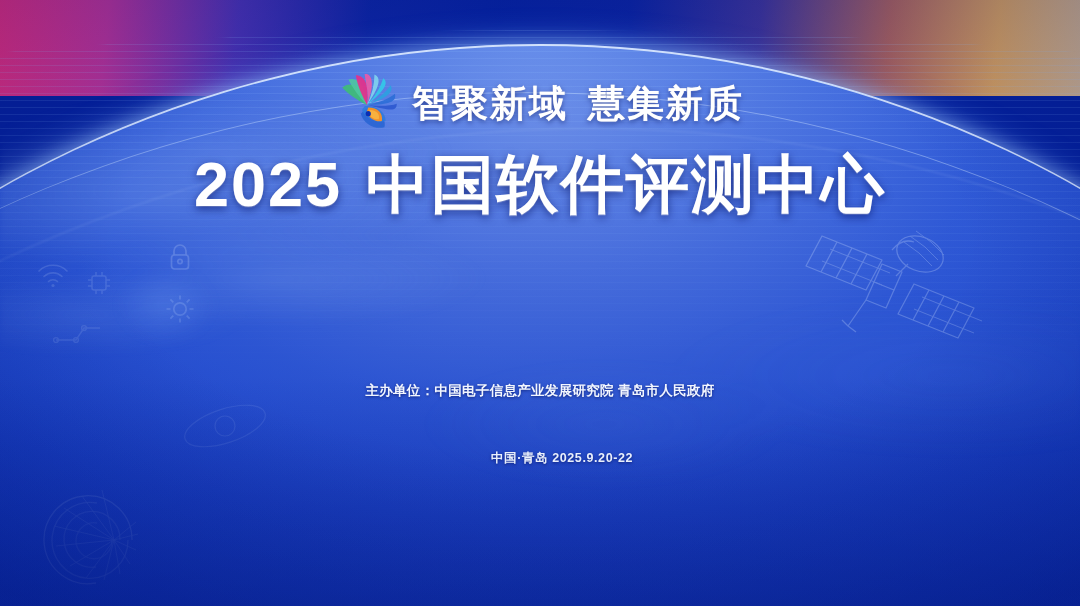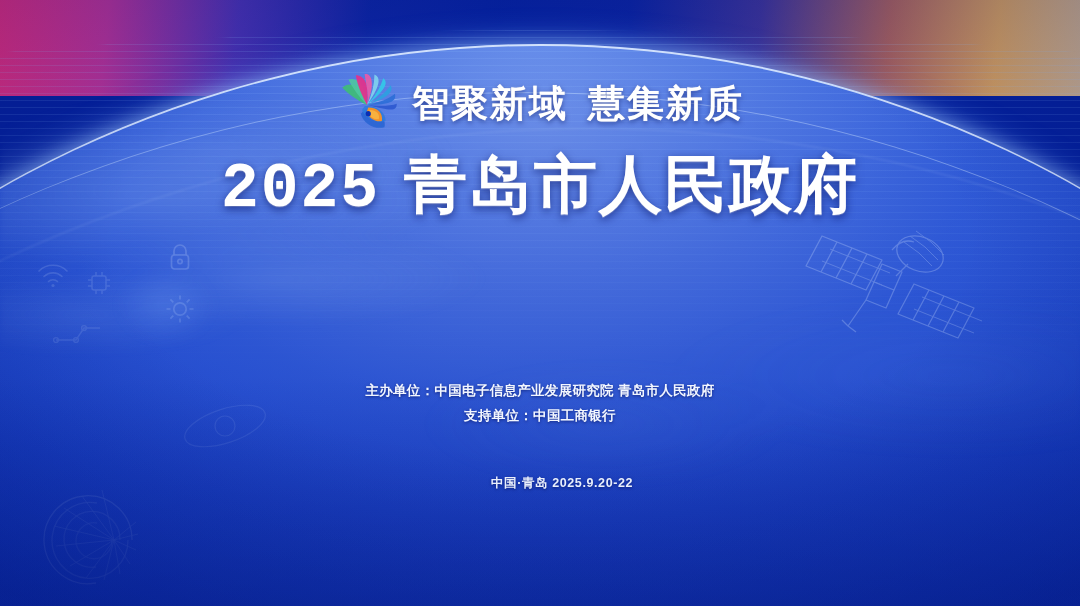--- a/index.html
+++ b/index.html
@@ -156,21 +156,21 @@
 
   .maintitle{
     margin-top:6px;
     font-size:63px;
     font-weight:800;
     letter-spacing:2px;
     color:#ffffff;
     white-space:nowrap;
     text-shadow:0 3px 8px rgba(3,14,92,.60), 0 1px 0 rgba(255,255,255,.35);
   }
-  .maintitle .yr{margin-right:24px;font-family:Liberation Mono, monospace;}
+  .maintitle .yr{margin-right:24px;}
 
   .orgs{
     margin-top:150px;
     text-align:center;
     line-height:25px;
   }
   .org-line{
     font-size:13.5px;
     font-weight:700;
     color:#f2f6ff;
@@ -325,23 +325,22 @@
           <circle cx="2" cy="14" r="4.2" fill="#0a2fb4"></circle>
         </g>
       </svg>
 
       <div class="slogan">
         <span>智聚新域</span><span class="gap"></span><span>慧集新质</span>
       </div>
     </div>
 
     <div class="maintitle">
-      <span class="yr">2025</span><span>青岛市人民政府</span>
+      <span class="yr">2025</span><span>中国软件评测中心</span>
     </div>
 
     <div class="orgs">
       <div class="org-line">主办单位：中国电子信息产业发展研究院  青岛市人民政府</div>
-      <div class="org-line">支持单位：中国工商银行</div>
     </div>
 
     <div class="place">中国·青岛  2025.9.20-22</div>
   </div>
 </div>
 
 </body></html>

